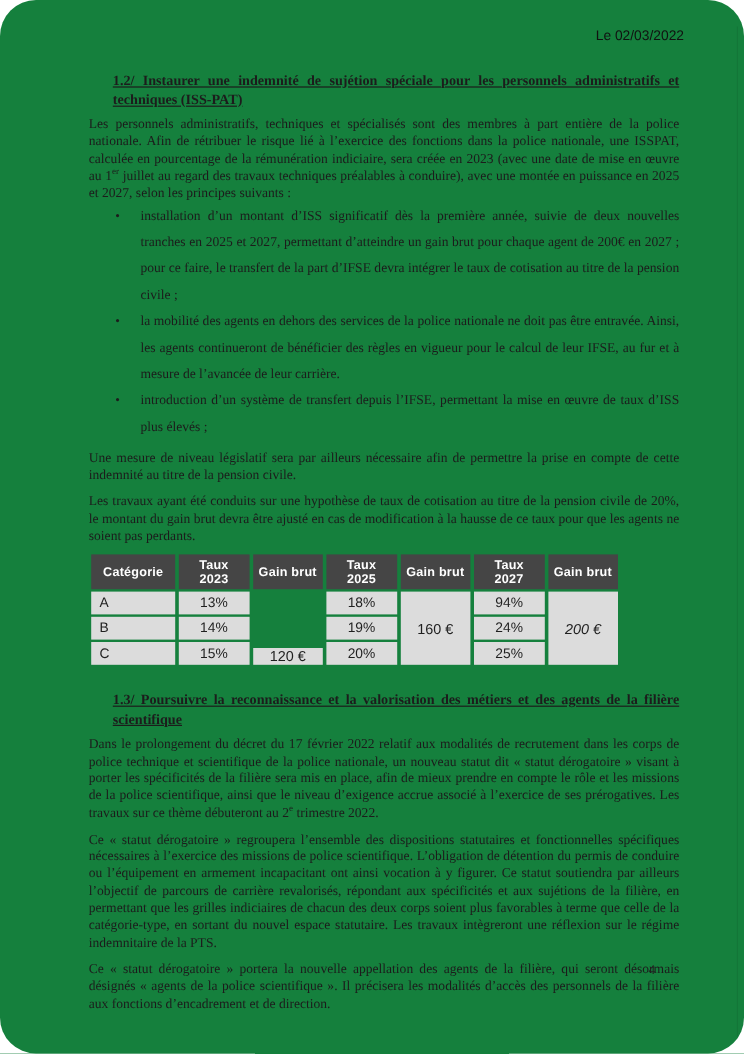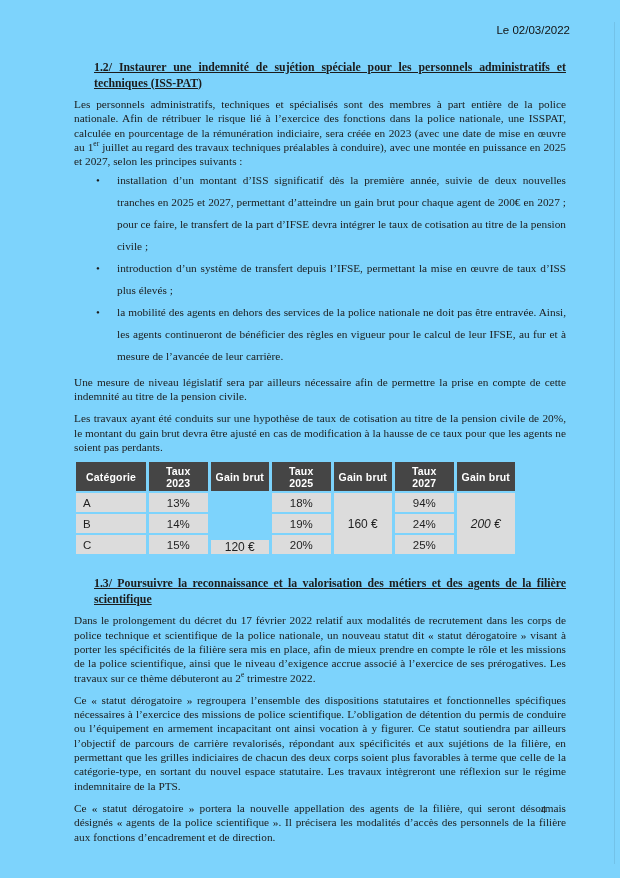--- a/index.html
+++ b/index.html
@@ -6,21 +6,22 @@
   body {
     width: 620px; height: 878px;
     background: #ffffff;
     font-family: "Liberation Serif", serif;
     color: #1c1c1c;
     position: relative;
     overflow: hidden;
   }
   .page {
     position: absolute; inset: 0;
-    background: #7dd3fc;
+    background: #15803d;
+    border-radius: 30px;
   }
   .scan-line {
     position: absolute; right: 5px; top: 22px; height: 842px; width: 1px;
     background: rgba(0,0,0,0.08);
   }
   .date {
     position: absolute; top: 24px; right: 50px;
     font-family: "Liberation Sans", sans-serif;
     font-size: 11.5px; color: #111;
   }
@@ -97,22 +98,22 @@
   <div class="date">Le 02/03/2022</div>
 
   <div class="content">
 
     <h2 class="heading">1.2/ Instaurer une indemnité de sujétion spéciale pour les personnels administratifs et techniques (ISS-PAT)</h2>
 
     <p class="para tight">Les personnels administratifs, techniques et spécialisés sont des membres à part entière de la police nationale. Afin de rétribuer le risque lié à l’exercice des fonctions dans la police nationale, une ISSPAT, calculée en pourcentage de la rémunération indiciaire, sera créée en 2023 (avec une date de mise en œuvre au 1<sup>er</sup> juillet au regard des travaux techniques préalables à conduire), avec une montée en puissance en 2025 et 2027, selon les principes suivants :</p>
 
     <ul class="bullets">
       <li>installation d’un montant d’ISS significatif dès la première année, suivie de deux nouvelles tranches en 2025 et 2027, permettant d’atteindre un gain brut pour chaque agent de 200€ en 2027 ; pour ce faire, le transfert de la part d’IFSE devra intégrer le taux de cotisation au titre de la pension civile ;</li>
+      <li>la mobilité des agents en dehors des services de la police nationale ne doit pas être entravée. Ainsi, les agents continueront de bénéficier des règles en vigueur pour le calcul de leur IFSE, au fur et à mesure de l’avancée de leur carrière.</li>
       <li>introduction d’un système de transfert depuis l’IFSE, permettant la mise en œuvre de taux d’ISS plus élevés ;</li>
-      <li>la mobilité des agents en dehors des services de la police nationale ne doit pas être entravée. Ainsi, les agents continueront de bénéficier des règles en vigueur pour le calcul de leur IFSE, au fur et à mesure de l’avancée de leur carrière.</li>
     </ul>
 
     <p class="para">Une mesure de niveau législatif sera par ailleurs nécessaire afin de permettre la prise en compte de cette indemnité au titre de la pension civile.</p>
 
     <p class="para">Les travaux ayant été conduits sur une hypothèse de taux de cotisation au titre de la pension civile de 20%, le montant du gain brut devra être ajusté en cas de modification à la hausse de ce taux pour que les agents ne soient pas perdants.</p>
 
     <div class="rates-table" style="--header-bg: #454545; --header-text: #ffffff; --cell-bg: #dcdcdc;">
       <div class="h-cell">Catégorie</div>
       <div class="h-cell">Taux
 2023</div>

